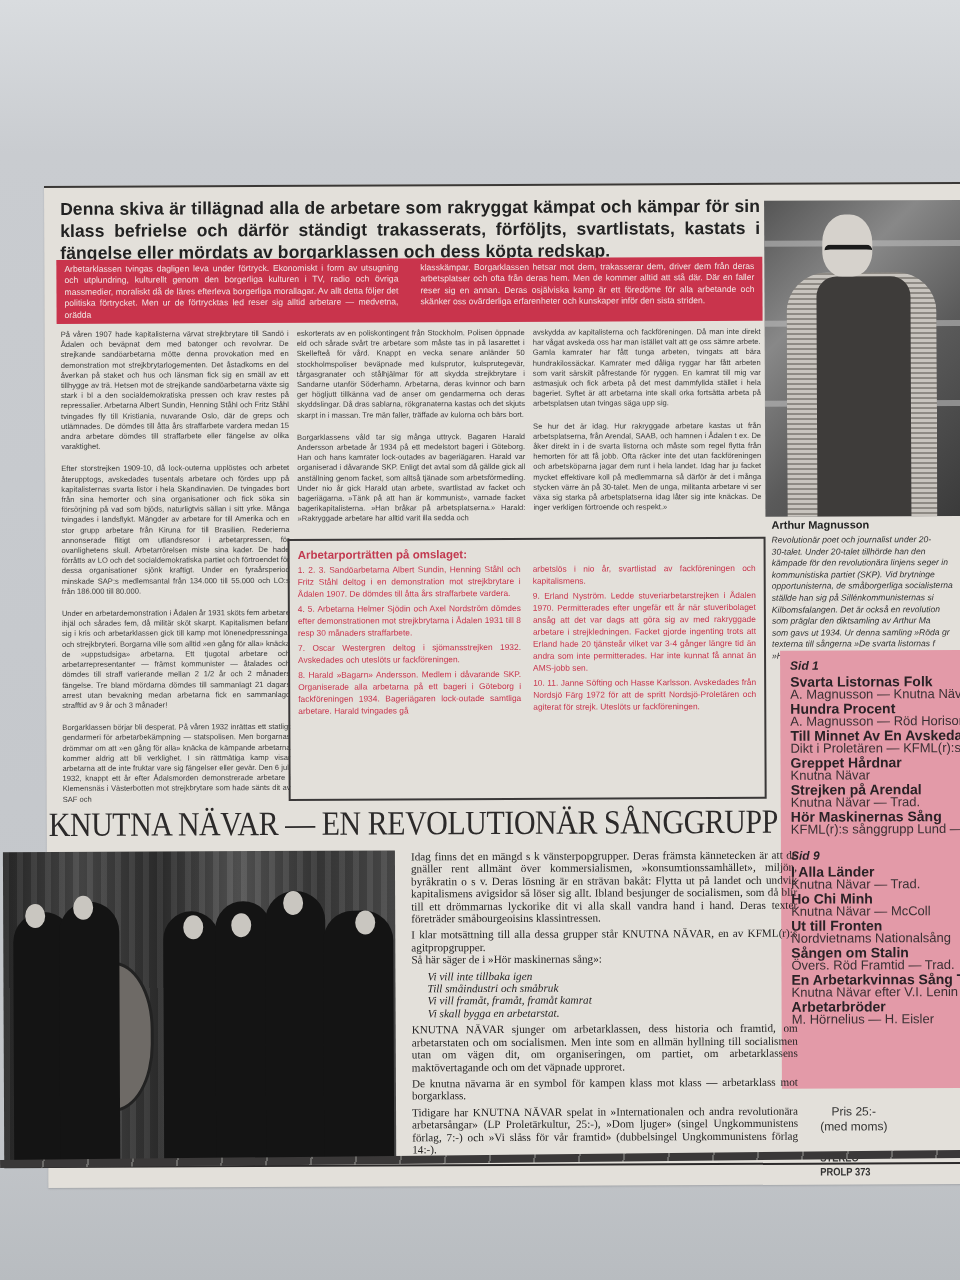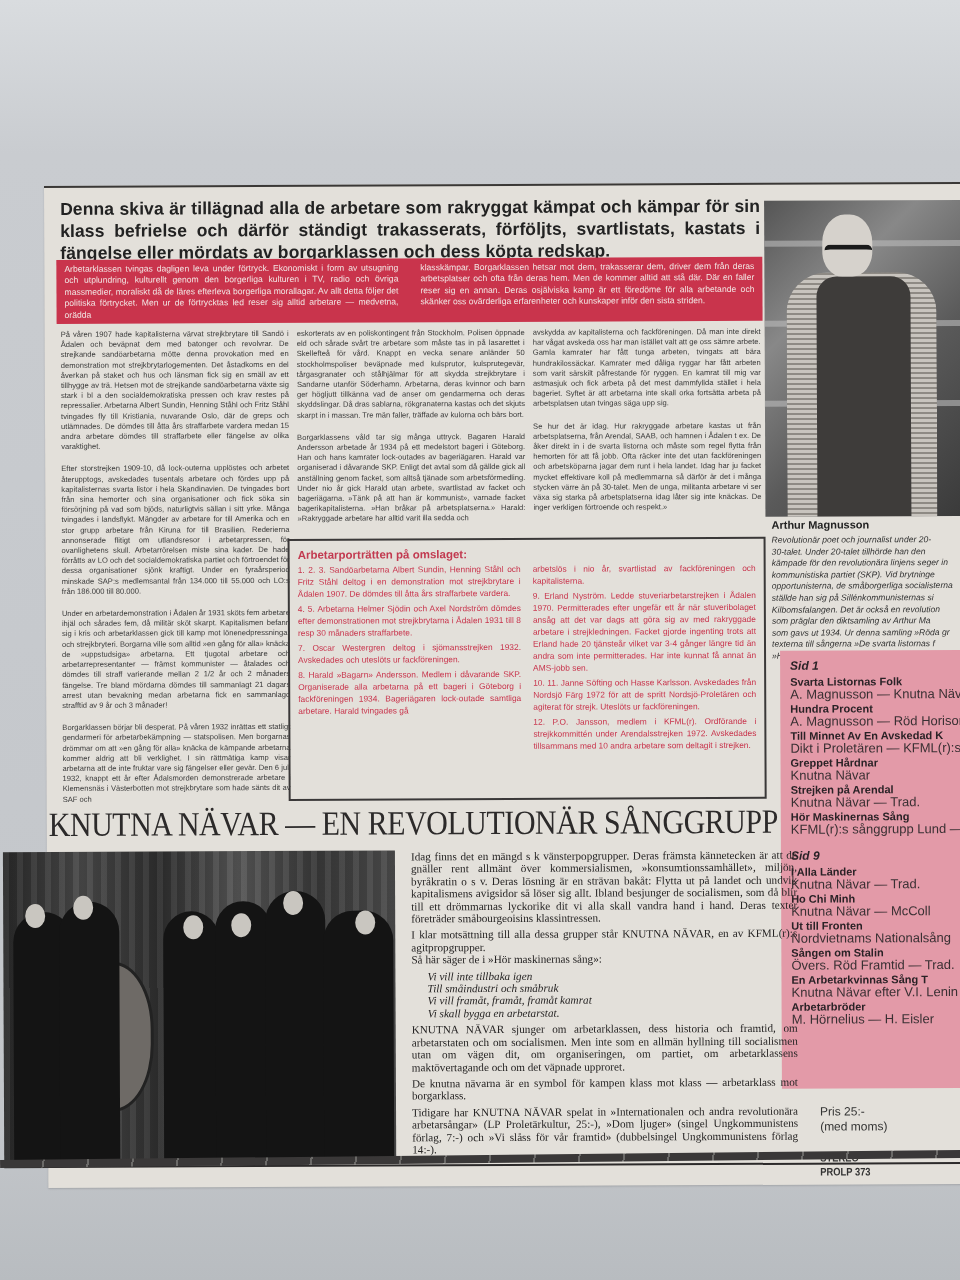--- a/index.html
+++ b/index.html
@@ -118,24 +118,24 @@
   .band-text .lyrics div { line-height: 12.4px; }
   .tracklist {
     position: absolute; left: 734px; top: 466px; width: 190px; height: 438px;
     background: #e39aa8;
     padding: 6px 10px;
     color: #2a2226;
     overflow: hidden;
   }
   .side-label { font-size: 12px; font-weight: bold; margin-bottom: 2px; margin-top: 2px; font-style: italic; }
   .track { margin-bottom: 2px; white-space: nowrap; }
-  .track-title { font-size: 11px; font-weight: bold; line-height: 15px; display: block; }
+  .track-title { font-size: 14px; font-weight: bold; line-height: 15px; display: block; }
   .track-credit { font-size: 13px; line-height: 10px; display: block; color: #3a3033; }
   .price {
-    position: absolute; left: 772px; top: 920px; font-size: 12px; line-height: 15px; color: #333;
+    position: absolute; left: 772px; top: 920px; font-size: 12px; line-height: 15px; color: #333; text-align: center;
   }
   .catalog {
     position: absolute; left: 772px; top: 966px; font-size: 11px; font-weight: bold; line-height: 14px; color: #333;
     transform: scaleX(0.85); transform-origin: left;
   }
   .bottom-rule { position: absolute; left: -44px; top: 978px; width: 960px; height: 2px; background: #2c2a2a; }
 </style>
 </head>
 <body>
 
@@ -168,24 +168,23 @@
   <div class="portraits-box">
     <h3>Arbetarporträtten på omslaget:</h3>
     <div class="pb-cols">
       <div>
         <p>1. 2. 3. Sandöarbetarna Albert Sundin, Henning Ståhl och Fritz Ståhl deltog i en demonstration mot strejkbrytare i Ådalen 1907. De dömdes till åtta års straffarbete vardera.</p>
         <p>4. 5. Arbetarna Helmer Sjödin och Axel Nordström dömdes efter demonstrationen mot strejkbrytarna i Ådalen 1931 till 8 resp 30 månaders straffarbete.</p>
         <p>7. Oscar Westergren deltog i sjömansstrejken 1932. Avskedades och uteslöts ur fackföreningen.</p>
         <p>8. Harald »Bagarn» Andersson. Medlem i dåvarande SKP. Organiserade alla arbetarna på ett bageri i Göteborg i fackföreningen 1934. Bageriägaren lock-outade samtliga arbetare. Harald tvingades gå</p>
       </div>
       <div>
-        <p>arbetslös i nio år, svartlistad av fackföreningen och kapitalisterna.</p>
+        <p>arbetslös i nio år, svartlistad av fackföreningen och kapitalismens.</p>
         <p>9. Erland Nyström. Ledde stuveriarbetarstrejken i Ådalen 1970. Permitterades efter ungefär ett år när stuveribolaget ansåg att det var dags att göra sig av med rakryggade arbetare i strejkledningen. Facket gjorde ingenting trots att Erland hade 20 tjänsteår vilket var 3-4 gånger längre tid än andra som inte permitterades. Har inte kunnat få annat än AMS-jobb sen.</p>
         <p>10. 11. Janne Söfting och Hasse Karlsson. Avskedades från Nordsjö Färg 1972 för att de spritt Nordsjö-Proletären och agiterat för strejk. Uteslöts ur fackföreningen.</p>
-        <p>12. P.O. Jansson, medlem i KFML(r). Ordförande i strejkkommittén under Arendalsstrejken 1972. Avskedades tillsammans med 10 andra arbetare som deltagit i strejken.</p>
       </div>
     </div>
   </div>
 
   <div class="portrait">
     <div class="shelf" style="top:40px;"></div>
     <div class="shelf" style="top:120px;"></div>
     <div class="shelf" style="top:200px;"></div>
     <div class="body"></div>
     <div class="vest"></div>

